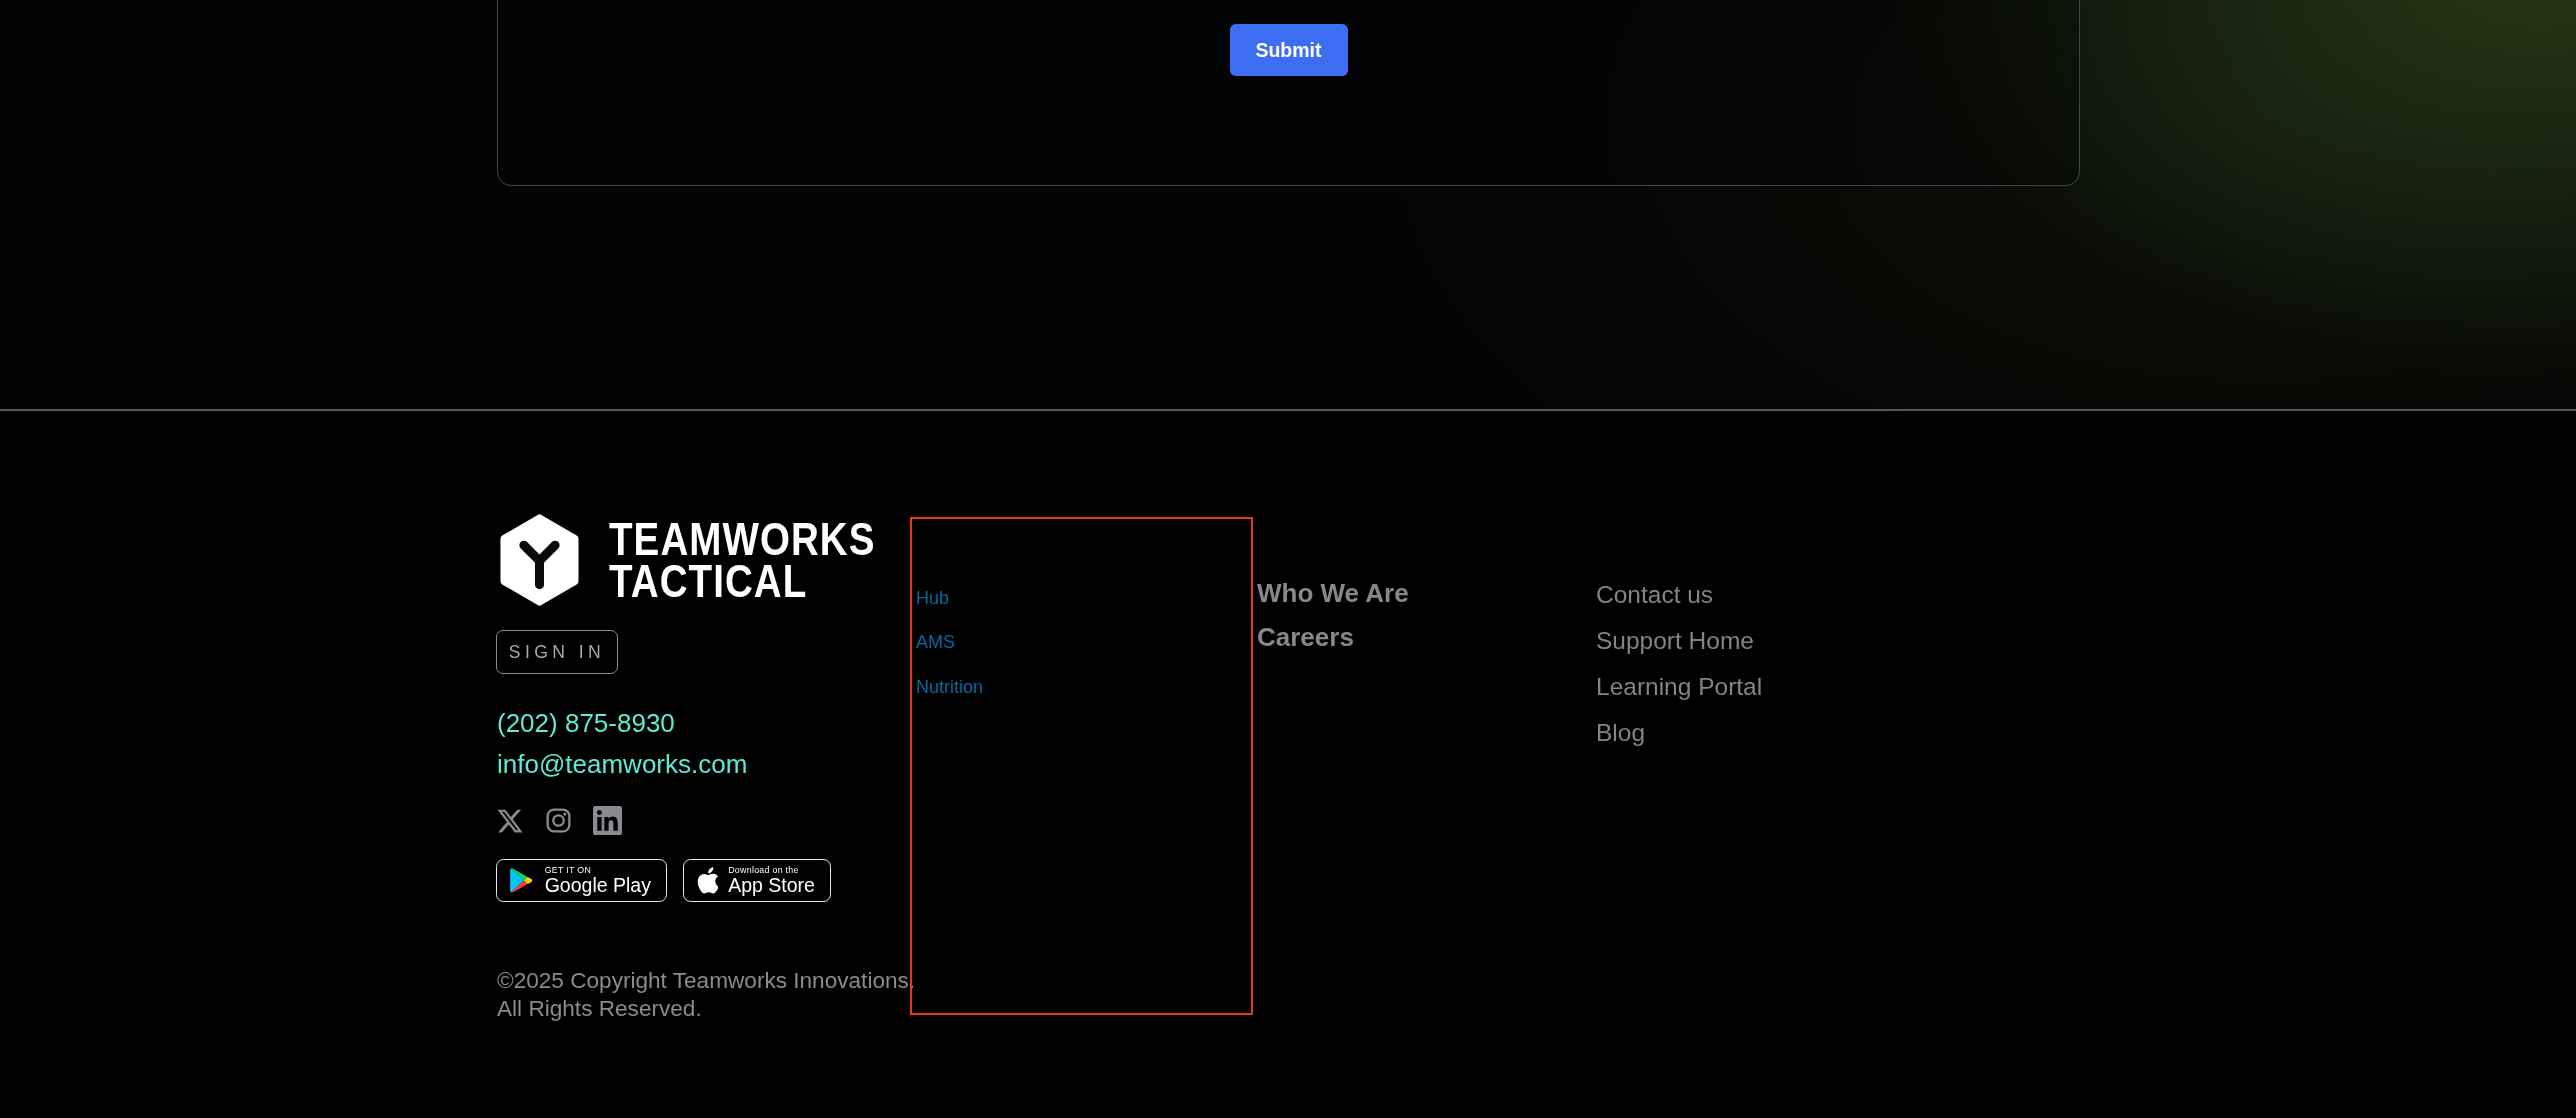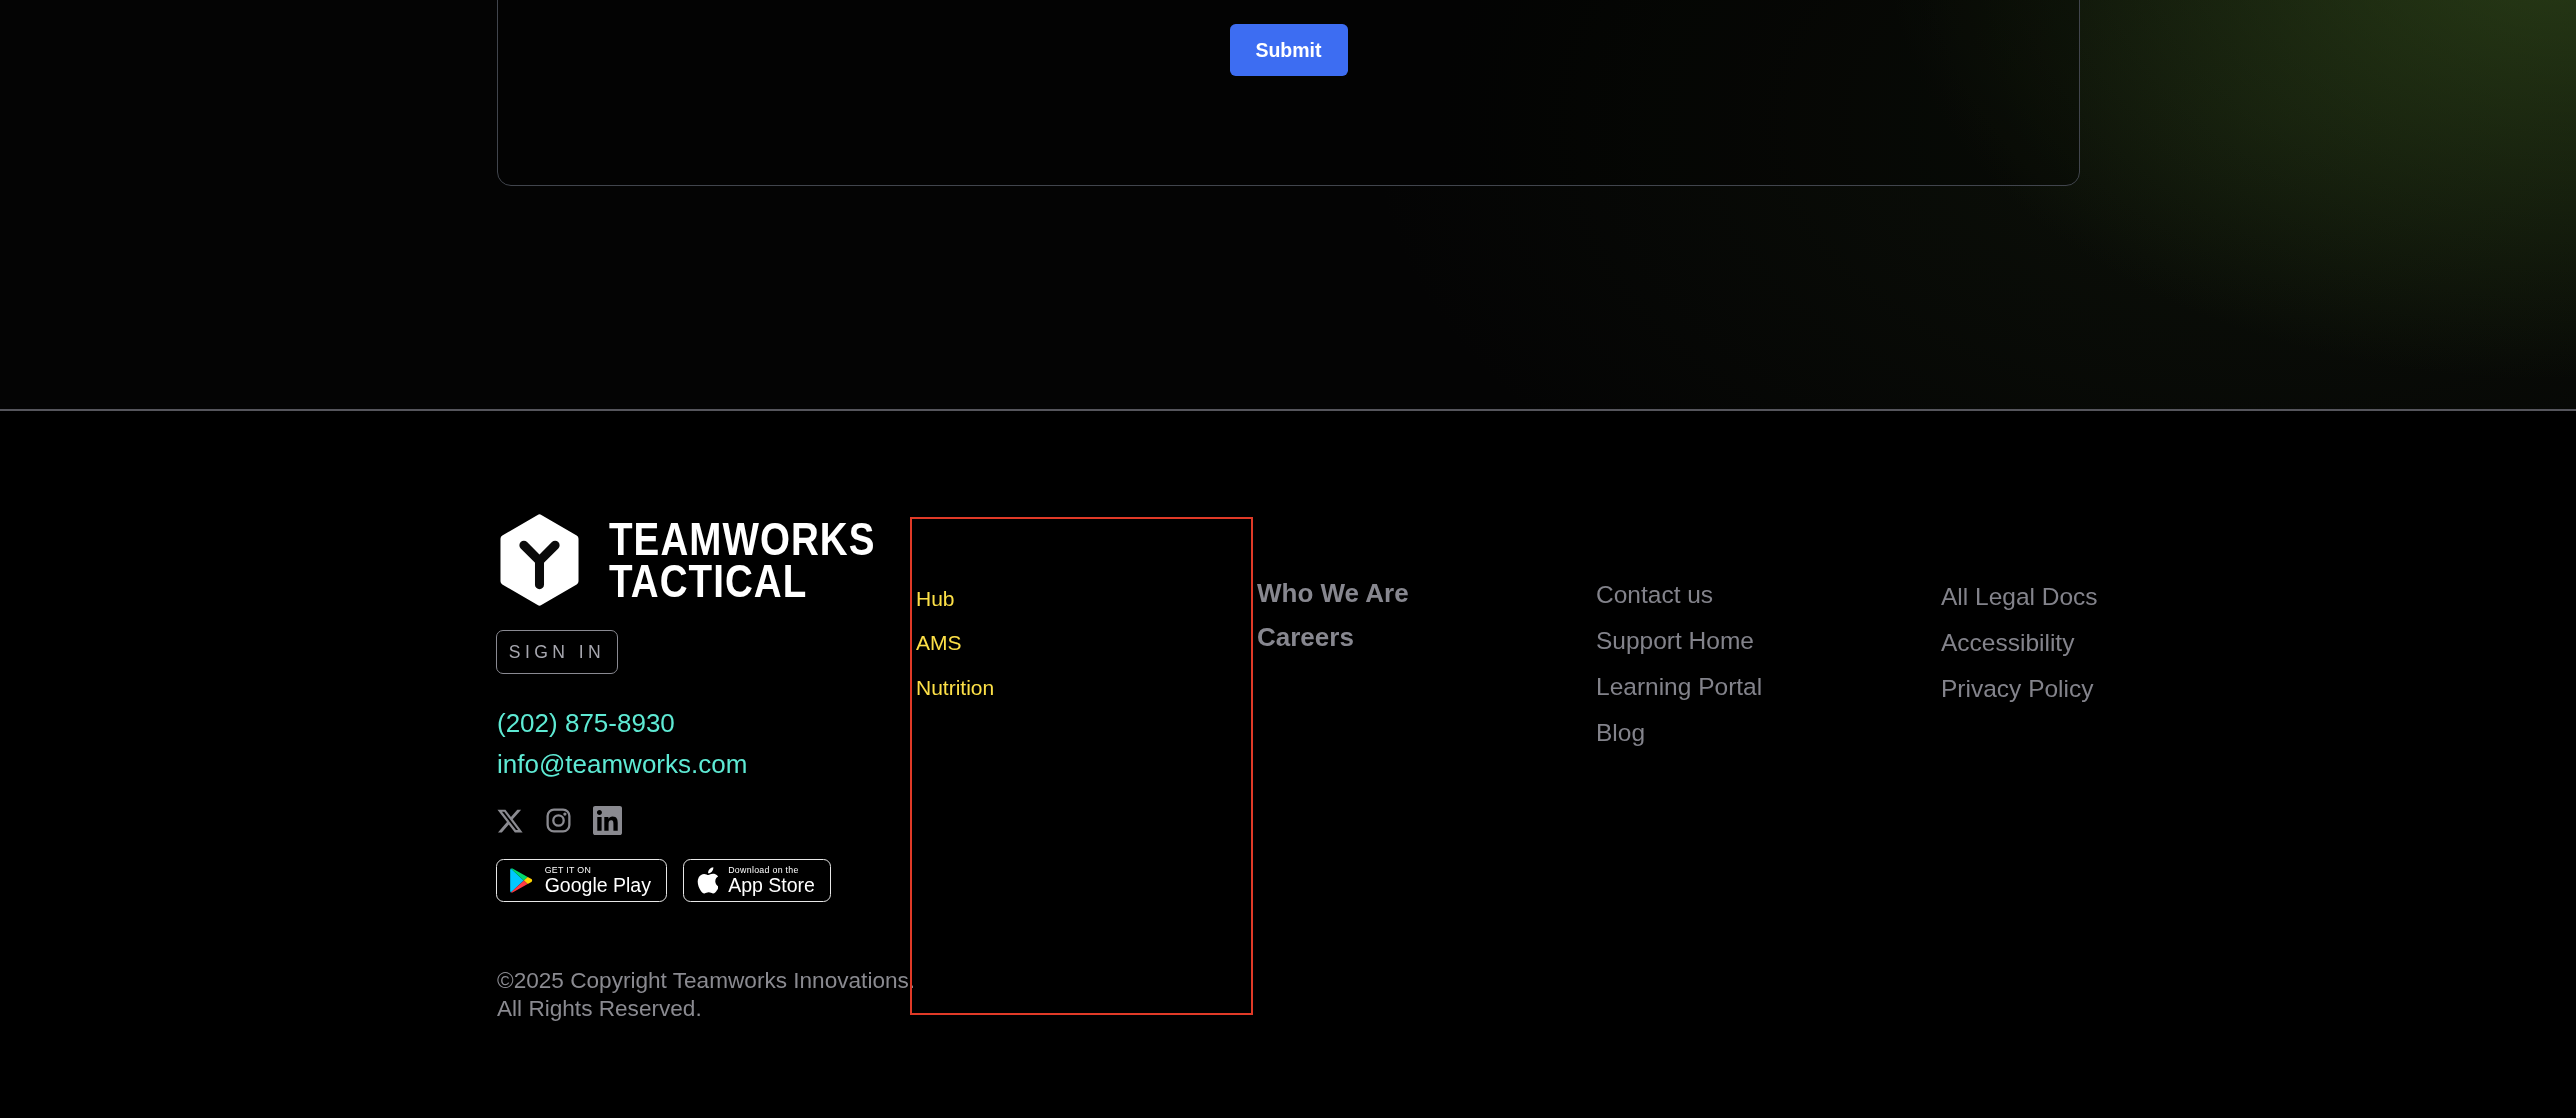--- a/index.html
+++ b/index.html
@@ -59,21 +59,21 @@
 
   .copyright { position:absolute; left:497px; top:556px; color:#8A8A90; font-size:22.6px; line-height:28px; }
 
   
   .red-box { position:absolute; left:910px; top:106px; width:343px; height:498px;
     border:2.5px solid #E03A27; pointer-events:none; }
 
   .nav-col { position:absolute; display:flex; flex-direction:column; }
   .nav-col a { text-decoration:none; cursor:pointer; display:block; }
   .col-products { left:916px; top:177px; gap:23px; }
-  .col-products a { color:#fde047; font-size:21px; line-height:21.4px; }
+  .col-products a { color:#0369a1; font-size:18px; line-height:21.4px; }
   .col-company { left:1257px; top:169px; gap:17.6px; }
   .col-company a { color:#87878F; font-size:26px; line-height:26px;font-weight:bold; }
   .col-support { left:1596px; top:172px; gap:21.4px; }
   .col-support a { color:#83838B; font-size:24.5px; line-height:24.5px; }
   .col-legal { left:1941px; top:174px; gap:21.4px; }
   .col-legal a { color:#83838B; font-size:24.5px; line-height:24.5px; }
 </style>
 </head>
 <body>
 
@@ -178,21 +178,16 @@
       <a>Careers</a>
     </nav>
 
     <nav class="nav-col col-support">
       <a>Contact us</a>
       <a>Support Home</a>
       <a>Learning Portal</a>
       <a>Blog</a>
     </nav>
 
-    <nav class="nav-col col-legal">
-      <a>All Legal Docs</a>
-      <a>Accessibility</a>
-      <a>Privacy Policy</a>
-    </nav>
 
   </footer>
 </div>
 
 
 </body></html>

